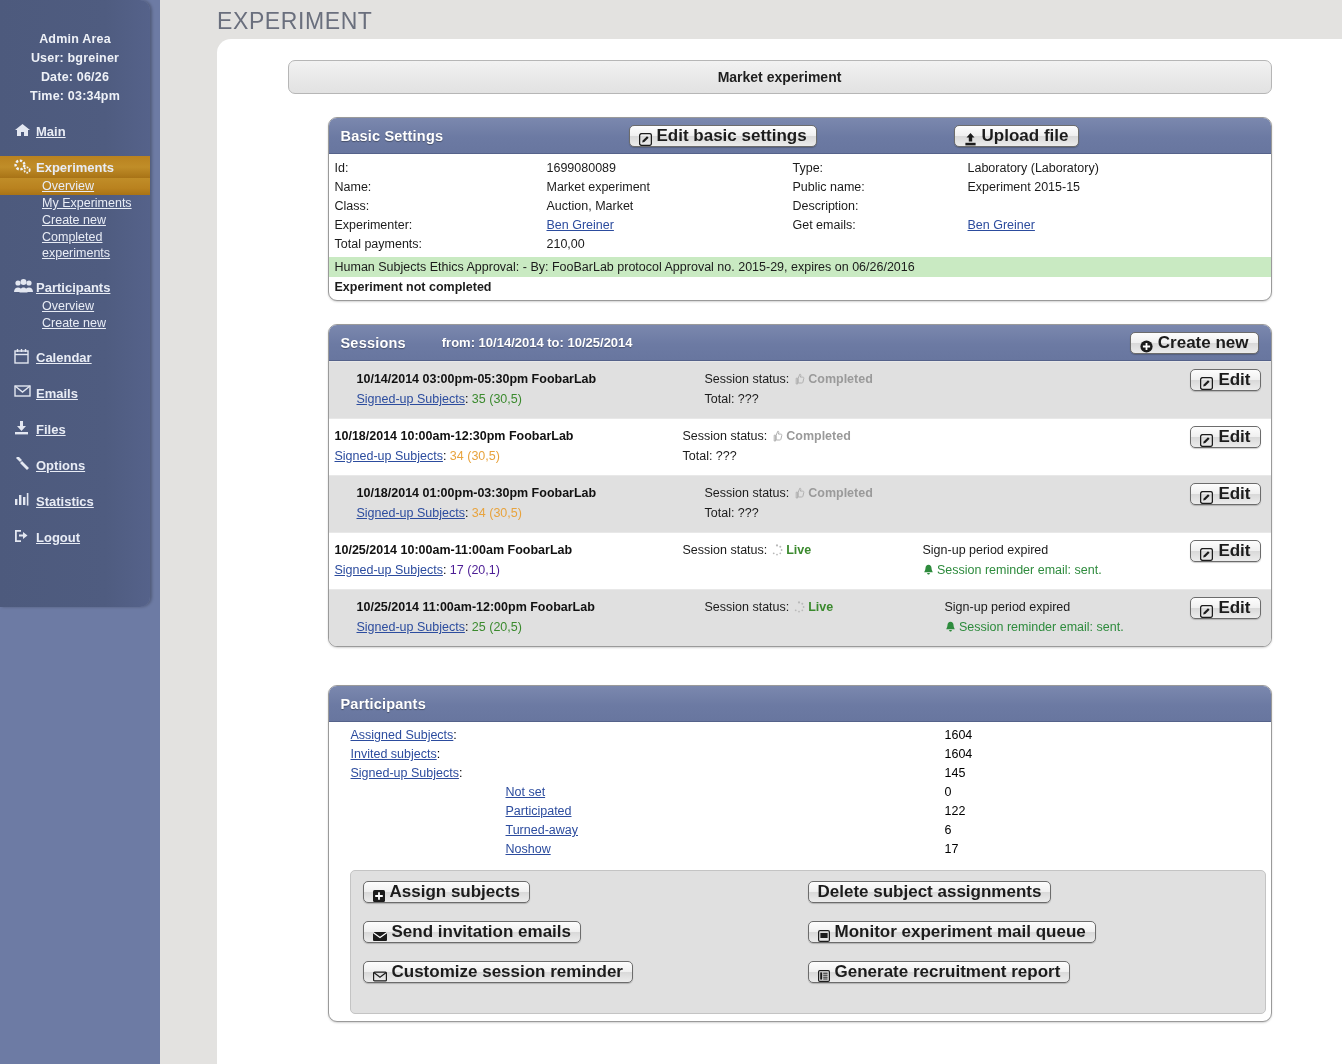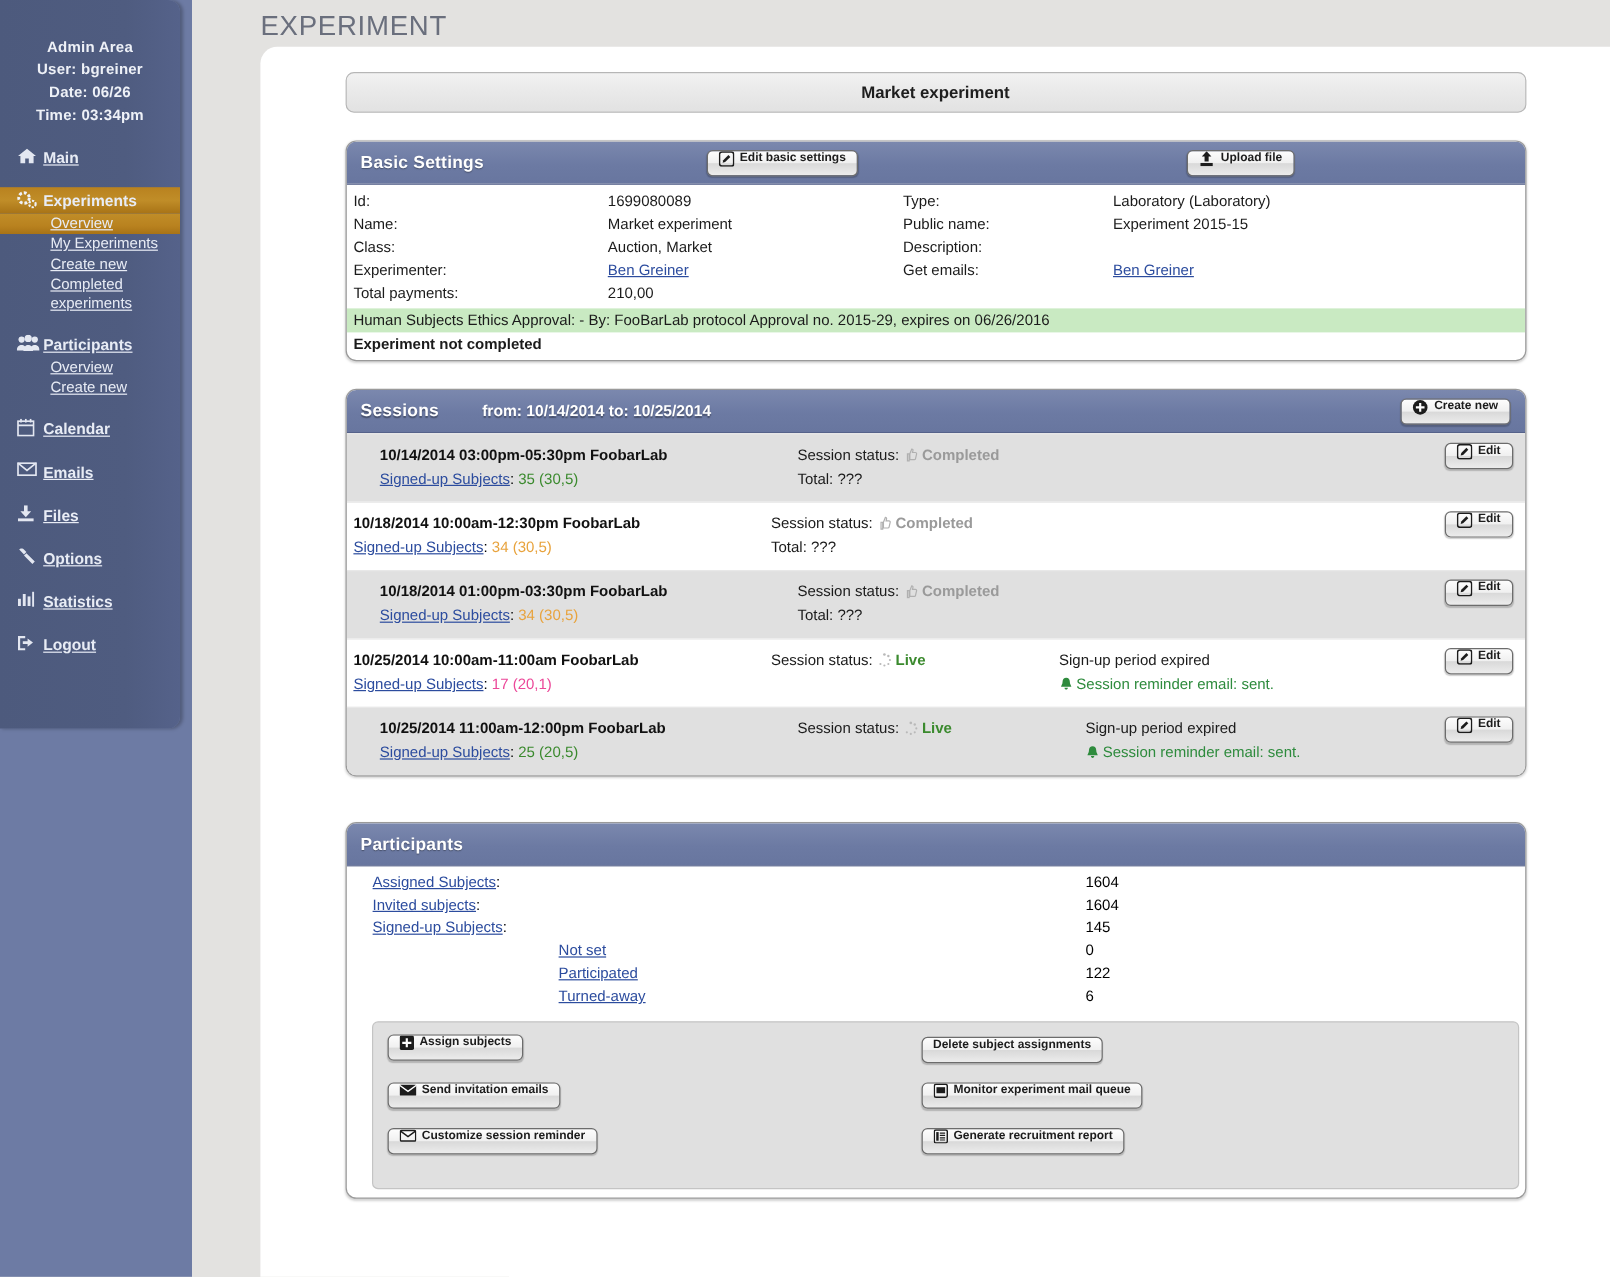--- a/index.html
+++ b/index.html
@@ -90,20 +90,21 @@
     font-size: 14px; font-weight: bold; color: #1e1e1e;
   }
 
   .panel {
     margin-top: 23px;
     border: 1px solid #9a9a9a;
     border-radius: 9px;
     background: #fff;
     box-shadow: 0 1px 2px rgba(0,0,0,.18);
     overflow: hidden;
+    margin-left: 40px;
   }
   .panel-head {
     height: 36px;
     background: linear-gradient(to bottom,#7b88ae 0%,#6c7aa3 55%,#68769f 100%);
     display: flex; align-items: center;
     position: relative;
     padding: 0 10px 0 12px;
     border-bottom: 1px solid #55628a;
   }
   .panel-head h2 {
@@ -111,26 +112,26 @@
     text-shadow: 0 1px 1px rgba(0,0,0,.35);
     letter-spacing: .2px;
   }
   .panel-head .subtitle {
     margin-left: 36px;
     font-size: 13px; color: #fff; font-weight: bold;
     text-shadow: 0 1px 1px rgba(0,0,0,.35);
   }
 
   .btn {
-    display: inline-flex; align-items: flex-start; gap: 5px;
+    display: inline-flex; align-items: flex-end; gap: 5px;
     height: 22px; padding: 0 9px;
     border: 1px solid #6c6c6c;
     border-radius: 5px;
     background: linear-gradient(to bottom,#fdfdfd 0%,#f0f0f0 48%,#d9d9d9 52%,#ececec 100%);
-    font-size: 10px; font-weight: bold; color: #1c1c1c;
+    font-size: 17px; font-weight: bold; color: #1c1c1c;
     cursor: pointer; white-space: nowrap;
     box-shadow: 0 1px 1px rgba(0,0,0,.2);
   }
   .btn svg { display:block; }
 
   .head-btn-left  { position: absolute; left: 300px; }
   .head-btn-right { position: absolute; right: 192px; }
   .head-btn-far   { position: absolute; right: 12px; }
 
   
@@ -171,21 +172,21 @@
   .srow .c1 { width: 348px; }
   .srow .c2 { width: 240px; }
   .srow .c3 { flex: 1; }
   .srow .c4 { width: 78px; display:flex; justify-content:flex-end; }
   .s-date { font-size: 12.5px; font-weight: bold; color: #111; line-height: 20px; }
   .s-sub  { font-size: 12.5px; line-height: 21px; }
   .s-line { font-size: 12.5px; line-height: 20px; color: #1b1b1b; }
   .s-status-lbl { font-size: 12.5px; }
   .val-green  { color: #3b8a2e; }
   .val-orange { color: #e8a33d; }
-  .val-red    { color: #ec4899; }
+  .val-red    { color: #4c1d95; }
   .st-completed { color: #9a9a9a; font-weight: bold; }
   .st-live { color: #3b8a2e; font-weight: bold; }
   .reminder { color: #2e8b3d; font-size: 12.5px; line-height: 20px; }
 
   
   .p-body { padding: 4px 0 0 16px; font-size: 12.5px; }
   .p-row {
     display: flex; line-height: 19px; padding-left: 6px;
   }
   .p-row .indent { width: 155px; }
@@ -611,20 +612,25 @@
               <div class="p-row">
                 <div class="indent"></div>
                 <div style="width:439px"><a class="lnk" href="#">Participated</a></div>
                 <div class="v">122</div>
               </div>
               <div class="p-row">
                 <div class="indent"></div>
                 <div style="width:439px"><a class="lnk" href="#">Turned-away</a></div>
                 <div class="v">6</div>
               </div>
+              <div class="p-row">
+                <div class="indent"></div>
+                <div style="width:439px"><a class="lnk" href="#">Noshow</a></div>
+                <div class="v">17</div>
+              </div>
             </div>
           <div class="p-actions" id="participants-actions">
               <div><button class="btn">
                   <span>
                     <svg width="12" height="12" viewBox="0 0 12 12">
                       <rect width="12" height="12" rx="1.5" fill="#1c1c1c"></rect>
                       <path d="M5.1 2.2h1.8v7.6H5.1zM2.2 5.1h7.6v1.8H2.2z" fill="#fff"></path>
                     </svg>
                   </span>
                   <span>Assign subjects</span>

